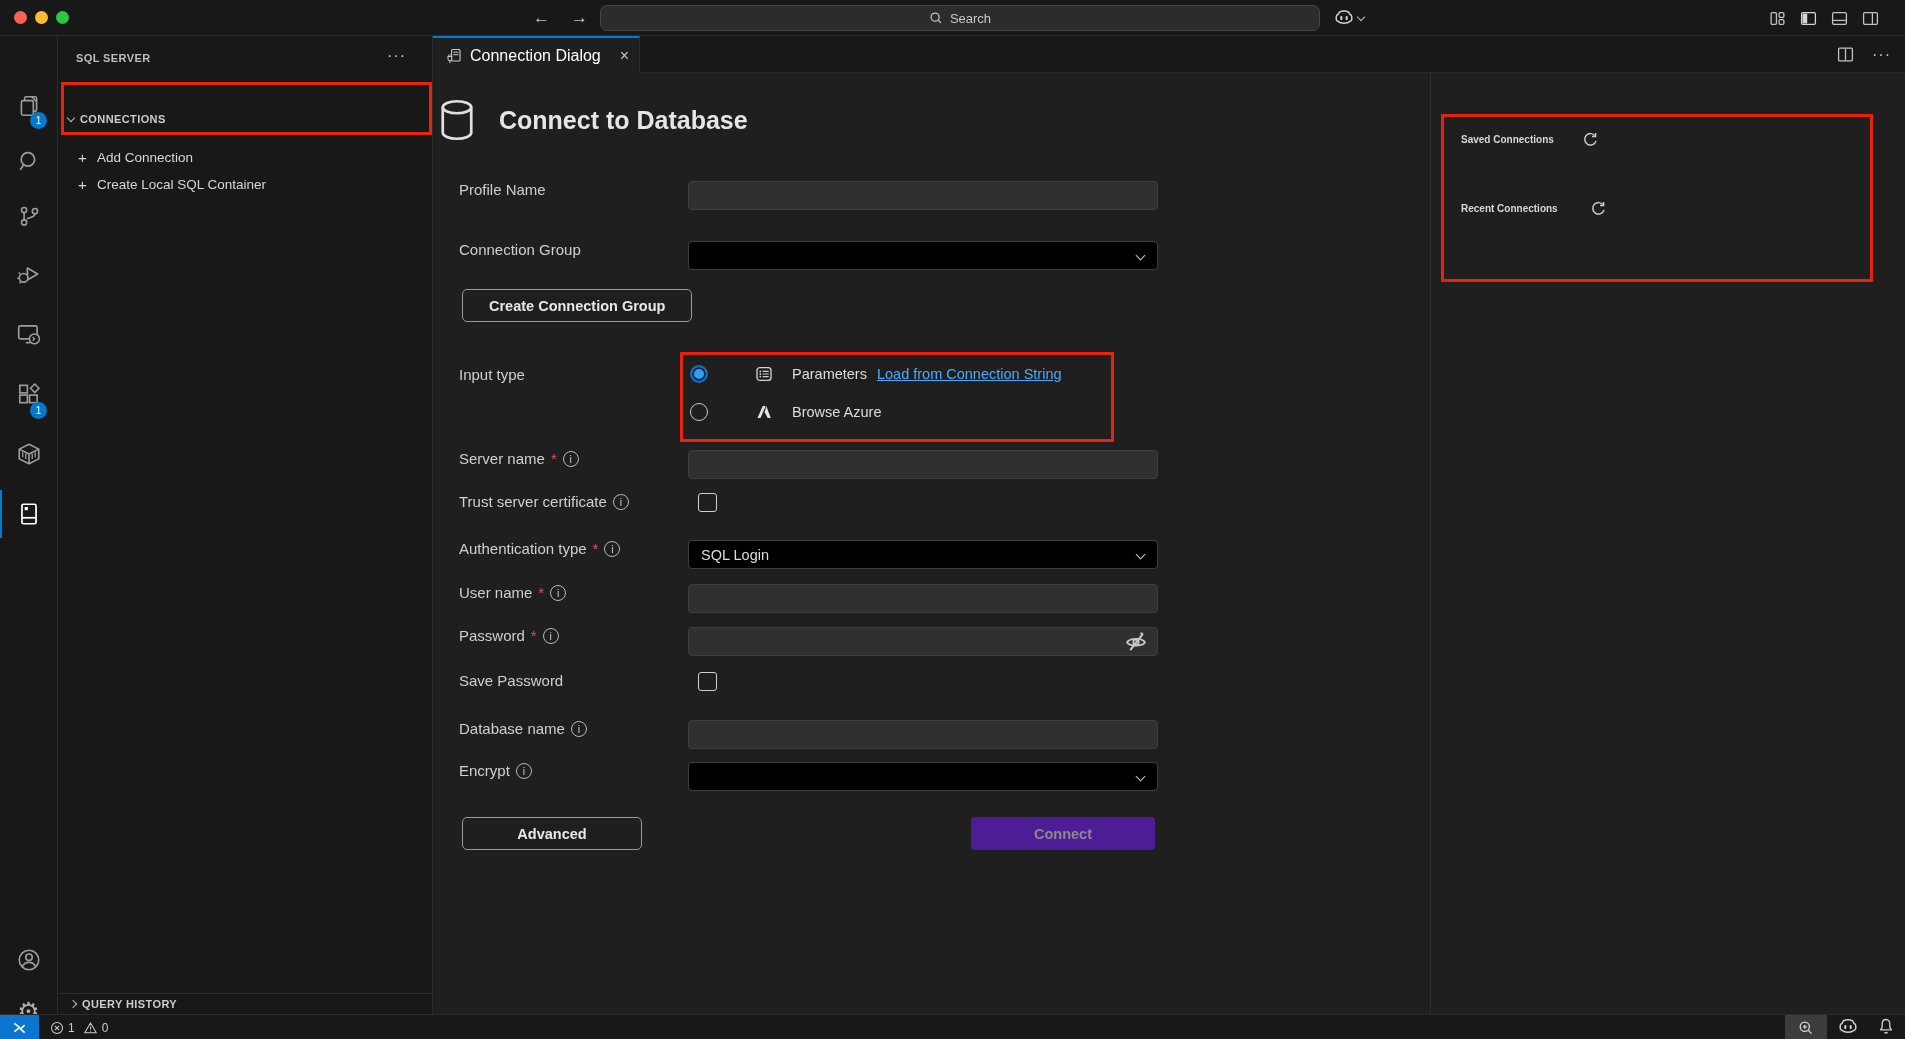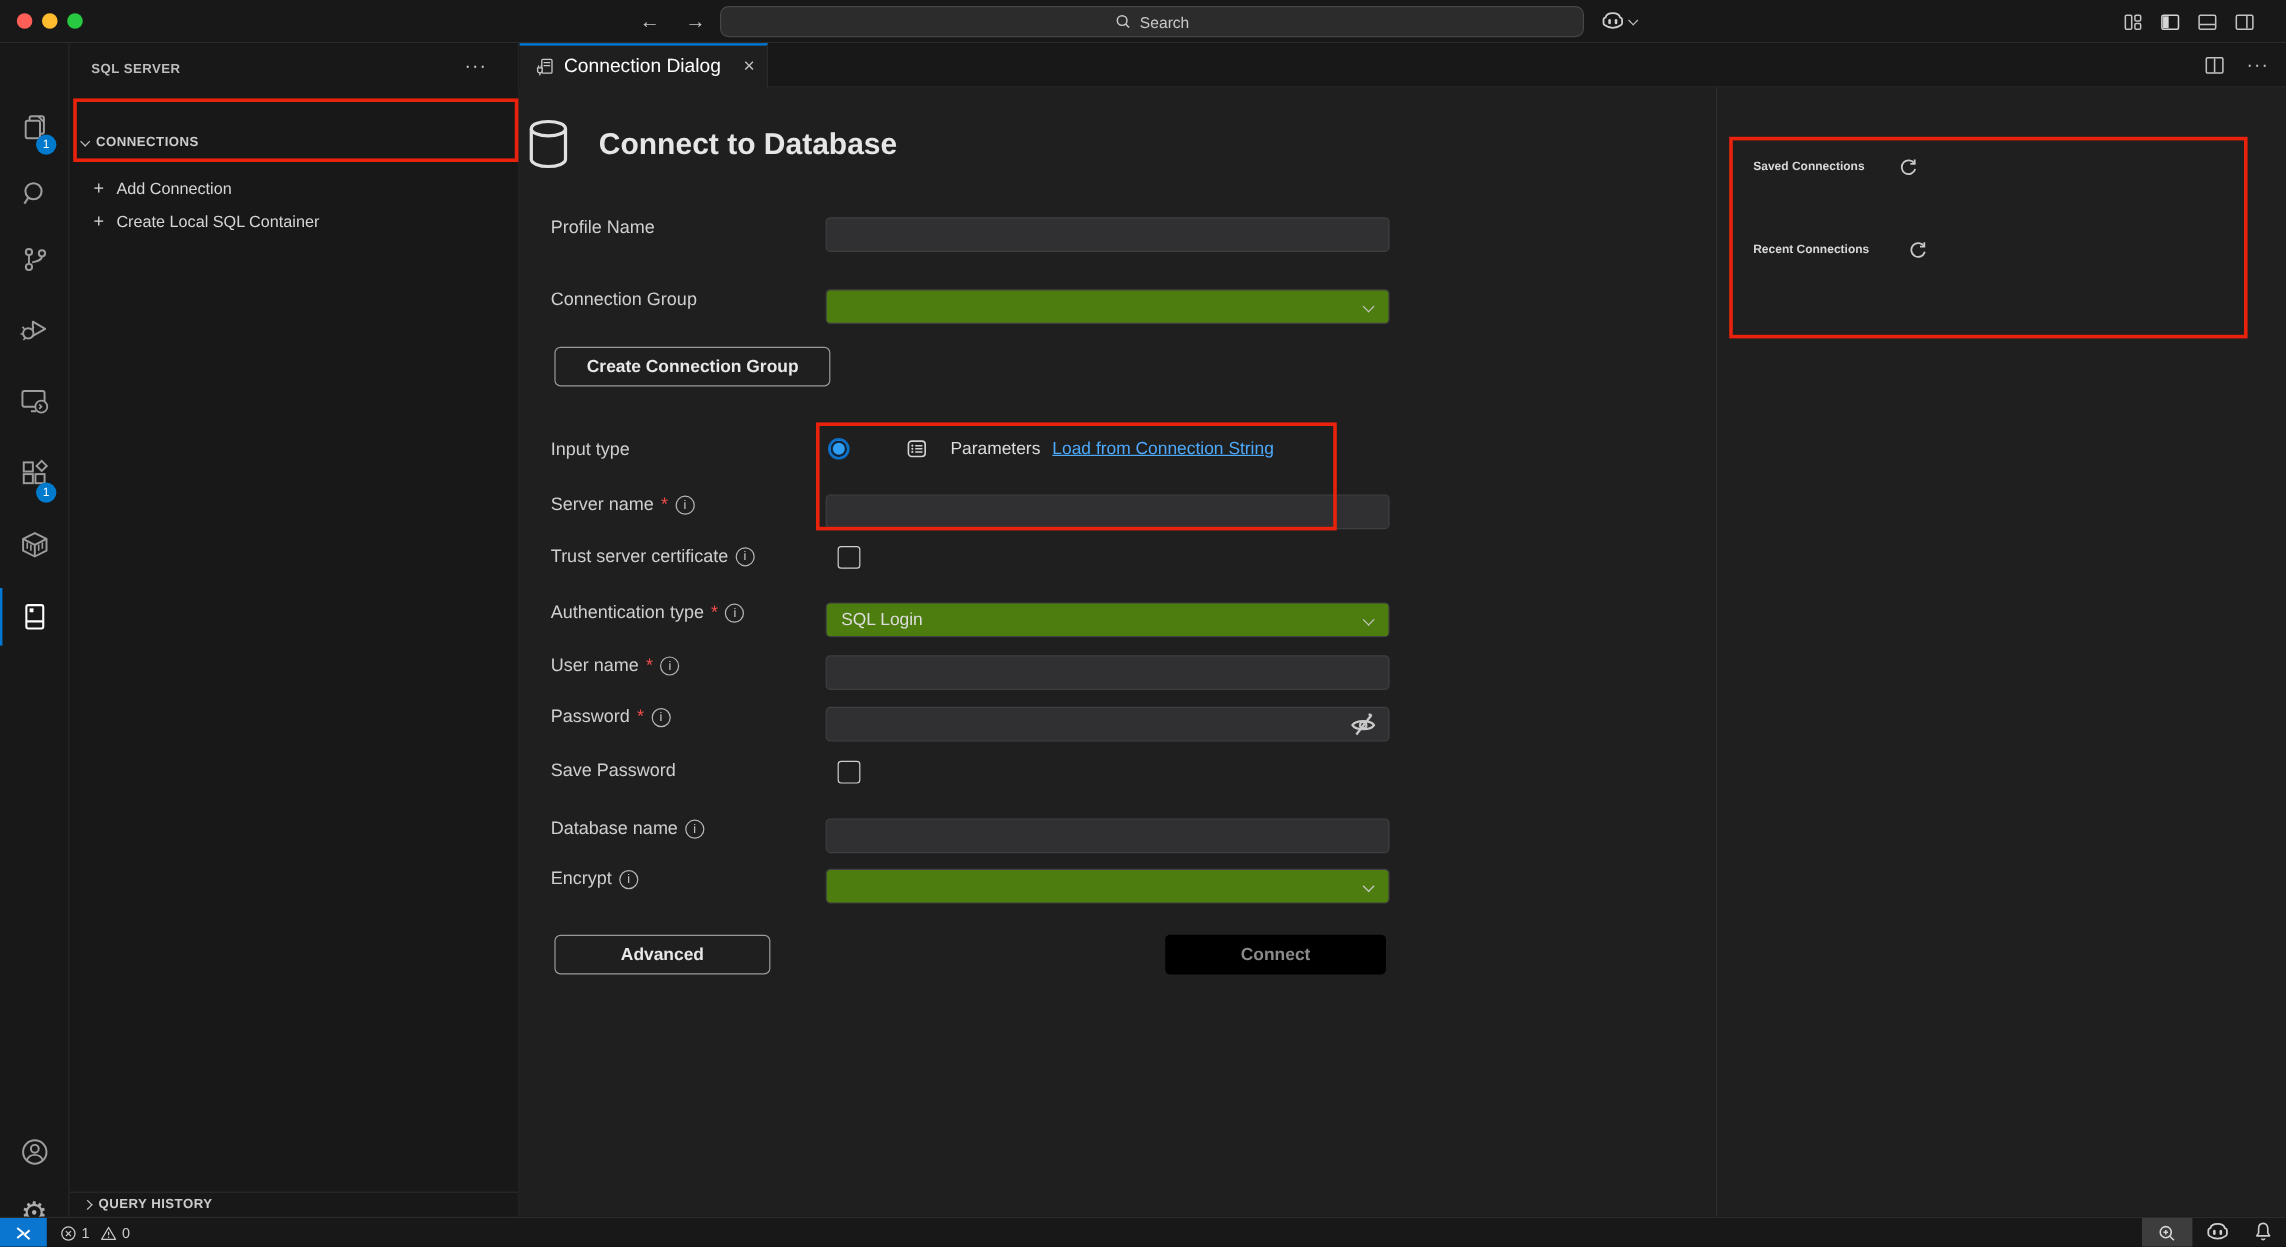--- a/index.html
+++ b/index.html
@@ -50,25 +50,25 @@
   .heading { position:absolute; left:6px; top:25px; height:44px; display:flex; align-items:center; gap:24px; }
   .heading-title { font-size:25px; font-weight:600; color:#e6e6e6; }
 
   .form { position:absolute; left:26px; top:108px; width:700px; }
   .row { display:flex; align-items:flex-start; height:30px; }
   .lbl { width:229px; display:flex; align-items:center; gap:6px; font-size:15px; color:#cfcfcf; flex:none; }
   .req { color:#f14c4c; font-size:15px; }
   .info { width:16px; height:16px; border:1px solid #b8b8b8; border-radius:50%; font-size:10.5px; color:#c9c9c9; display:inline-flex; align-items:center; justify-content:center; flex:none; }
   .field { width:470px; flex:none; display:flex; align-items:center; }
   .tinput { width:470px; height:29px; background:#303032; border:1px solid #3f3f41; border-radius:4px; color:#d6d6d6; font-size:14px; padding:0 10px; outline:none; font-family:"Liberation Sans",sans-serif; }
-  .selectbox { position:relative; width:470px; height:29px; background:#4d7c0f; border:1px solid #3f3f41; border-radius:4px; display:flex; align-items:center; padding:0 12px; font-size:14.5px; color:#dddddd; }
+  .selectbox { position:relative; width:470px; height:29px; background:#000000; border:1px solid #3f3f41; border-radius:4px; display:flex; align-items:center; padding:0 12px; font-size:14.5px; color:#dddddd; }
   .sel-chev { position:absolute; right:13px; top:10px; width:7px; height:7px; border-right:1.5px solid #c8c8c8; border-bottom:1.5px solid #c8c8c8; transform:rotate(45deg); }
   .checkbox { width:19px; height:19px; border:1px solid #cecece; border-radius:3px; background:transparent; }
   .btn-outline { height:33px; background:transparent; border:1px solid #9a9a9a; border-radius:5px; color:#e8e8e8; font-size:14.5px; font-weight:bold; display:inline-flex; align-items:center; justify-content:center; padding:0 26px; font-family:"Liberation Sans",sans-serif; }
-  .btn-disabled { height:33px; width:184px; background:#000000; border:none; border-radius:4px; color:#8a8a8a; font-size:14.5px; font-weight:bold; display:inline-flex; align-items:center; justify-content:center; font-family:"Liberation Sans",sans-serif; }
+  .btn-disabled { height:33px; width:184px; background:#4c1d95; border:none; border-radius:4px; color:#8a8a8a; font-size:14.5px; font-weight:bold; display:inline-flex; align-items:center; justify-content:center; font-family:"Liberation Sans",sans-serif; }
   .radio { width:18px; height:18px; border-radius:50%; flex:none; }
   .radio.on { border:2px solid #0f7ad8; background:radial-gradient(circle, #2f9df4 0 5px, #11304d 5px); background:#0f7ad8; box-shadow:inset 0 0 0 2px #10253b; background:#2f9df4; border:2px solid #0c70c8; }
   .radio.off { border:1.5px solid #c9c9c9; background:transparent; }
   .link { color:#4daafc; font-size:14.5px; text-decoration:underline; }
   .itype-row { display:flex; align-items:center; height:34px; gap:10px; }
   .pwd-eye { margin-left:-34px; width:24px; height:24px; flex:none; }
 
   
   .rp-divider { position:absolute; left:997px; top:0; height:100%; border-left:1px solid #2e2e2e; }
   .rp-row { position:absolute; display:flex; align-items:center; }
@@ -286,20 +286,28 @@
               <svg width="18" height="18" viewBox="0 0 16 16" style="margin-left:37px">
                   <rect x="1.8" y="2.3" width="12.4" height="11.4" rx="2.4" fill="none" stroke="#d2d2d2" stroke-width="1.2"></rect>
                   <circle cx="4.7" cy="5.7" r=".8" fill="#d2d2d2"></circle>
                   <circle cx="4.7" cy="8" r=".8" fill="#d2d2d2"></circle>
                   <circle cx="4.7" cy="10.3" r=".8" fill="#d2d2d2"></circle>
                   <path d="M6.8 5.7h5.4 M6.8 8h5.4 M6.8 10.3h5.4" stroke="#d2d2d2" stroke-width="1.1"></path>
                 </svg>
               <span style="margin-left:9px; font-size:14.5px; color:#dddddd">Parameters</span>
               <a class="link" href="#" style="">Load from Connection String</a>
             </div>
+            <div class="itype-row" style="margin-top:4px">
+              <span class="radio off" style="margin-left:2px"></span>
+              <svg width="18" height="18" viewBox="0 0 16 16" style="margin-left:37px">
+                  <path d="M6.9 2.6h2.6L4.9 13.4H2.2z" fill="#e4e4e4"></path>
+                  <path d="M10 2.6l4 10.8h-2.7L8.6 8.2z" fill="#e4e4e4"></path>
+                </svg>
+              <span style="margin-left:9px; font-size:14.5px; color:#dddddd">Browse Azure</span>
+            </div>
           </div>
         </div>
 
         <div class="row" style="margin-top:21px">
           <div class="lbl">
             <span>Server name</span>
             <span class="req">*</span>
             <span class="info">i</span>
           </div>
           <div class="field">

